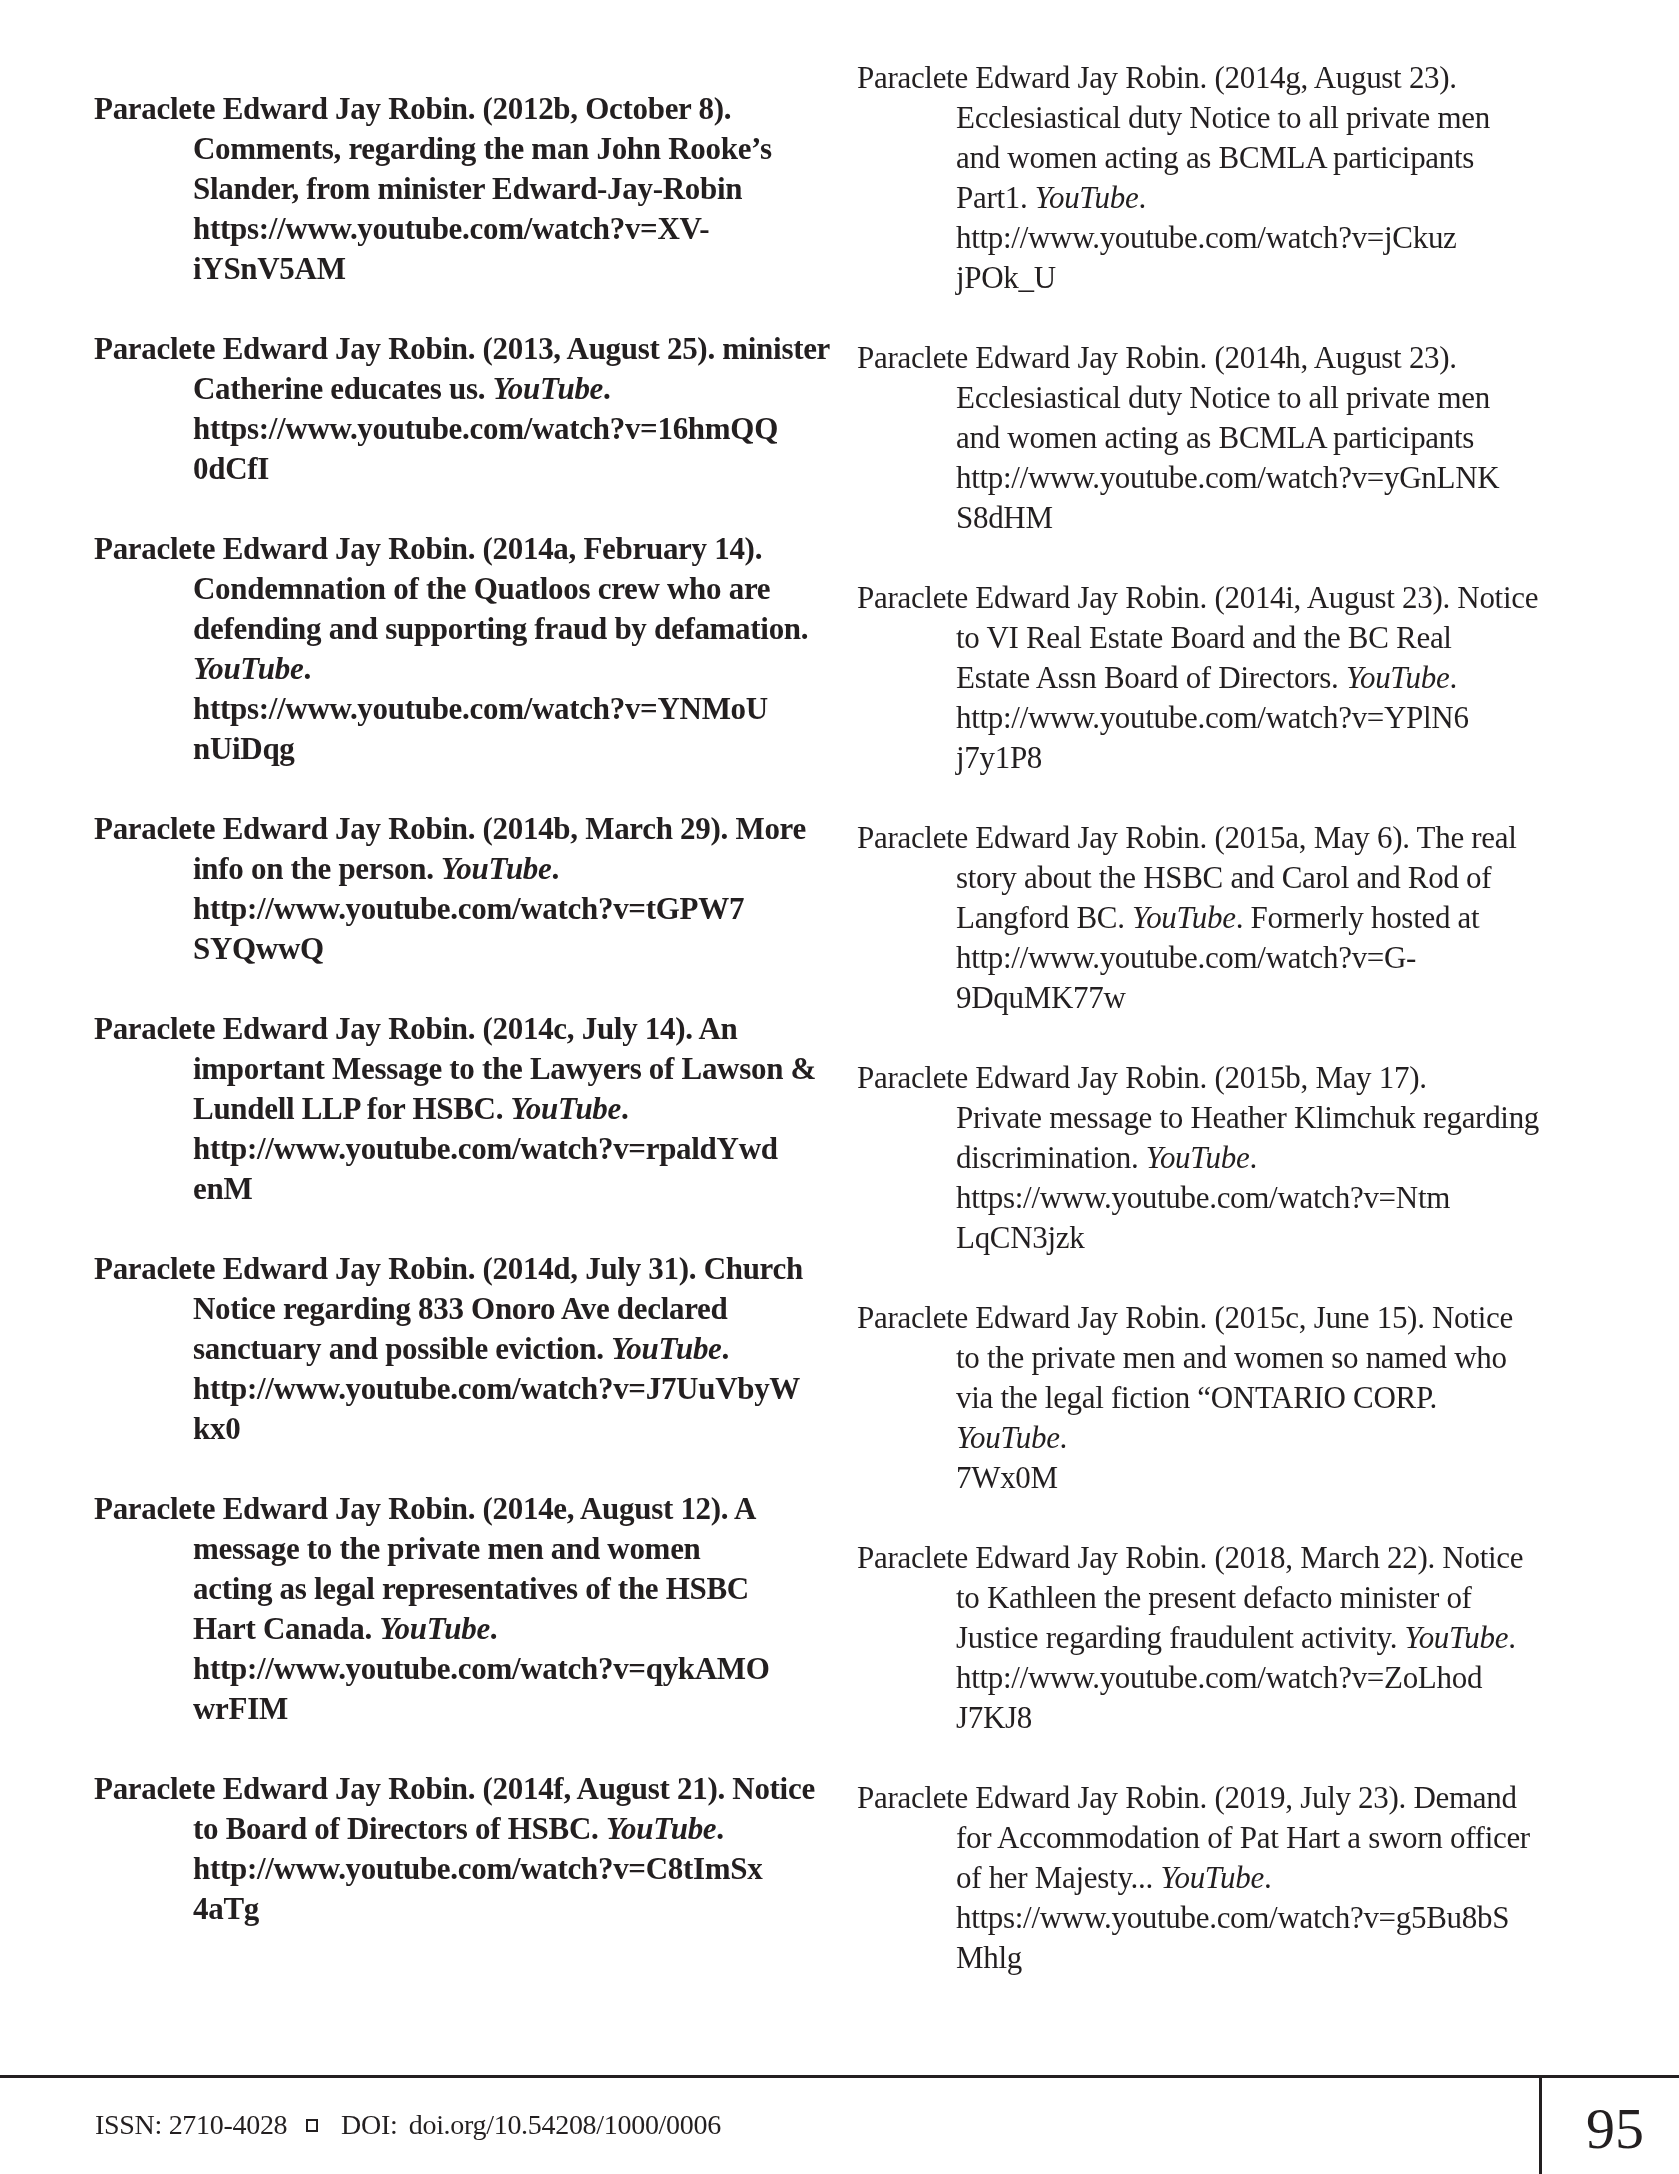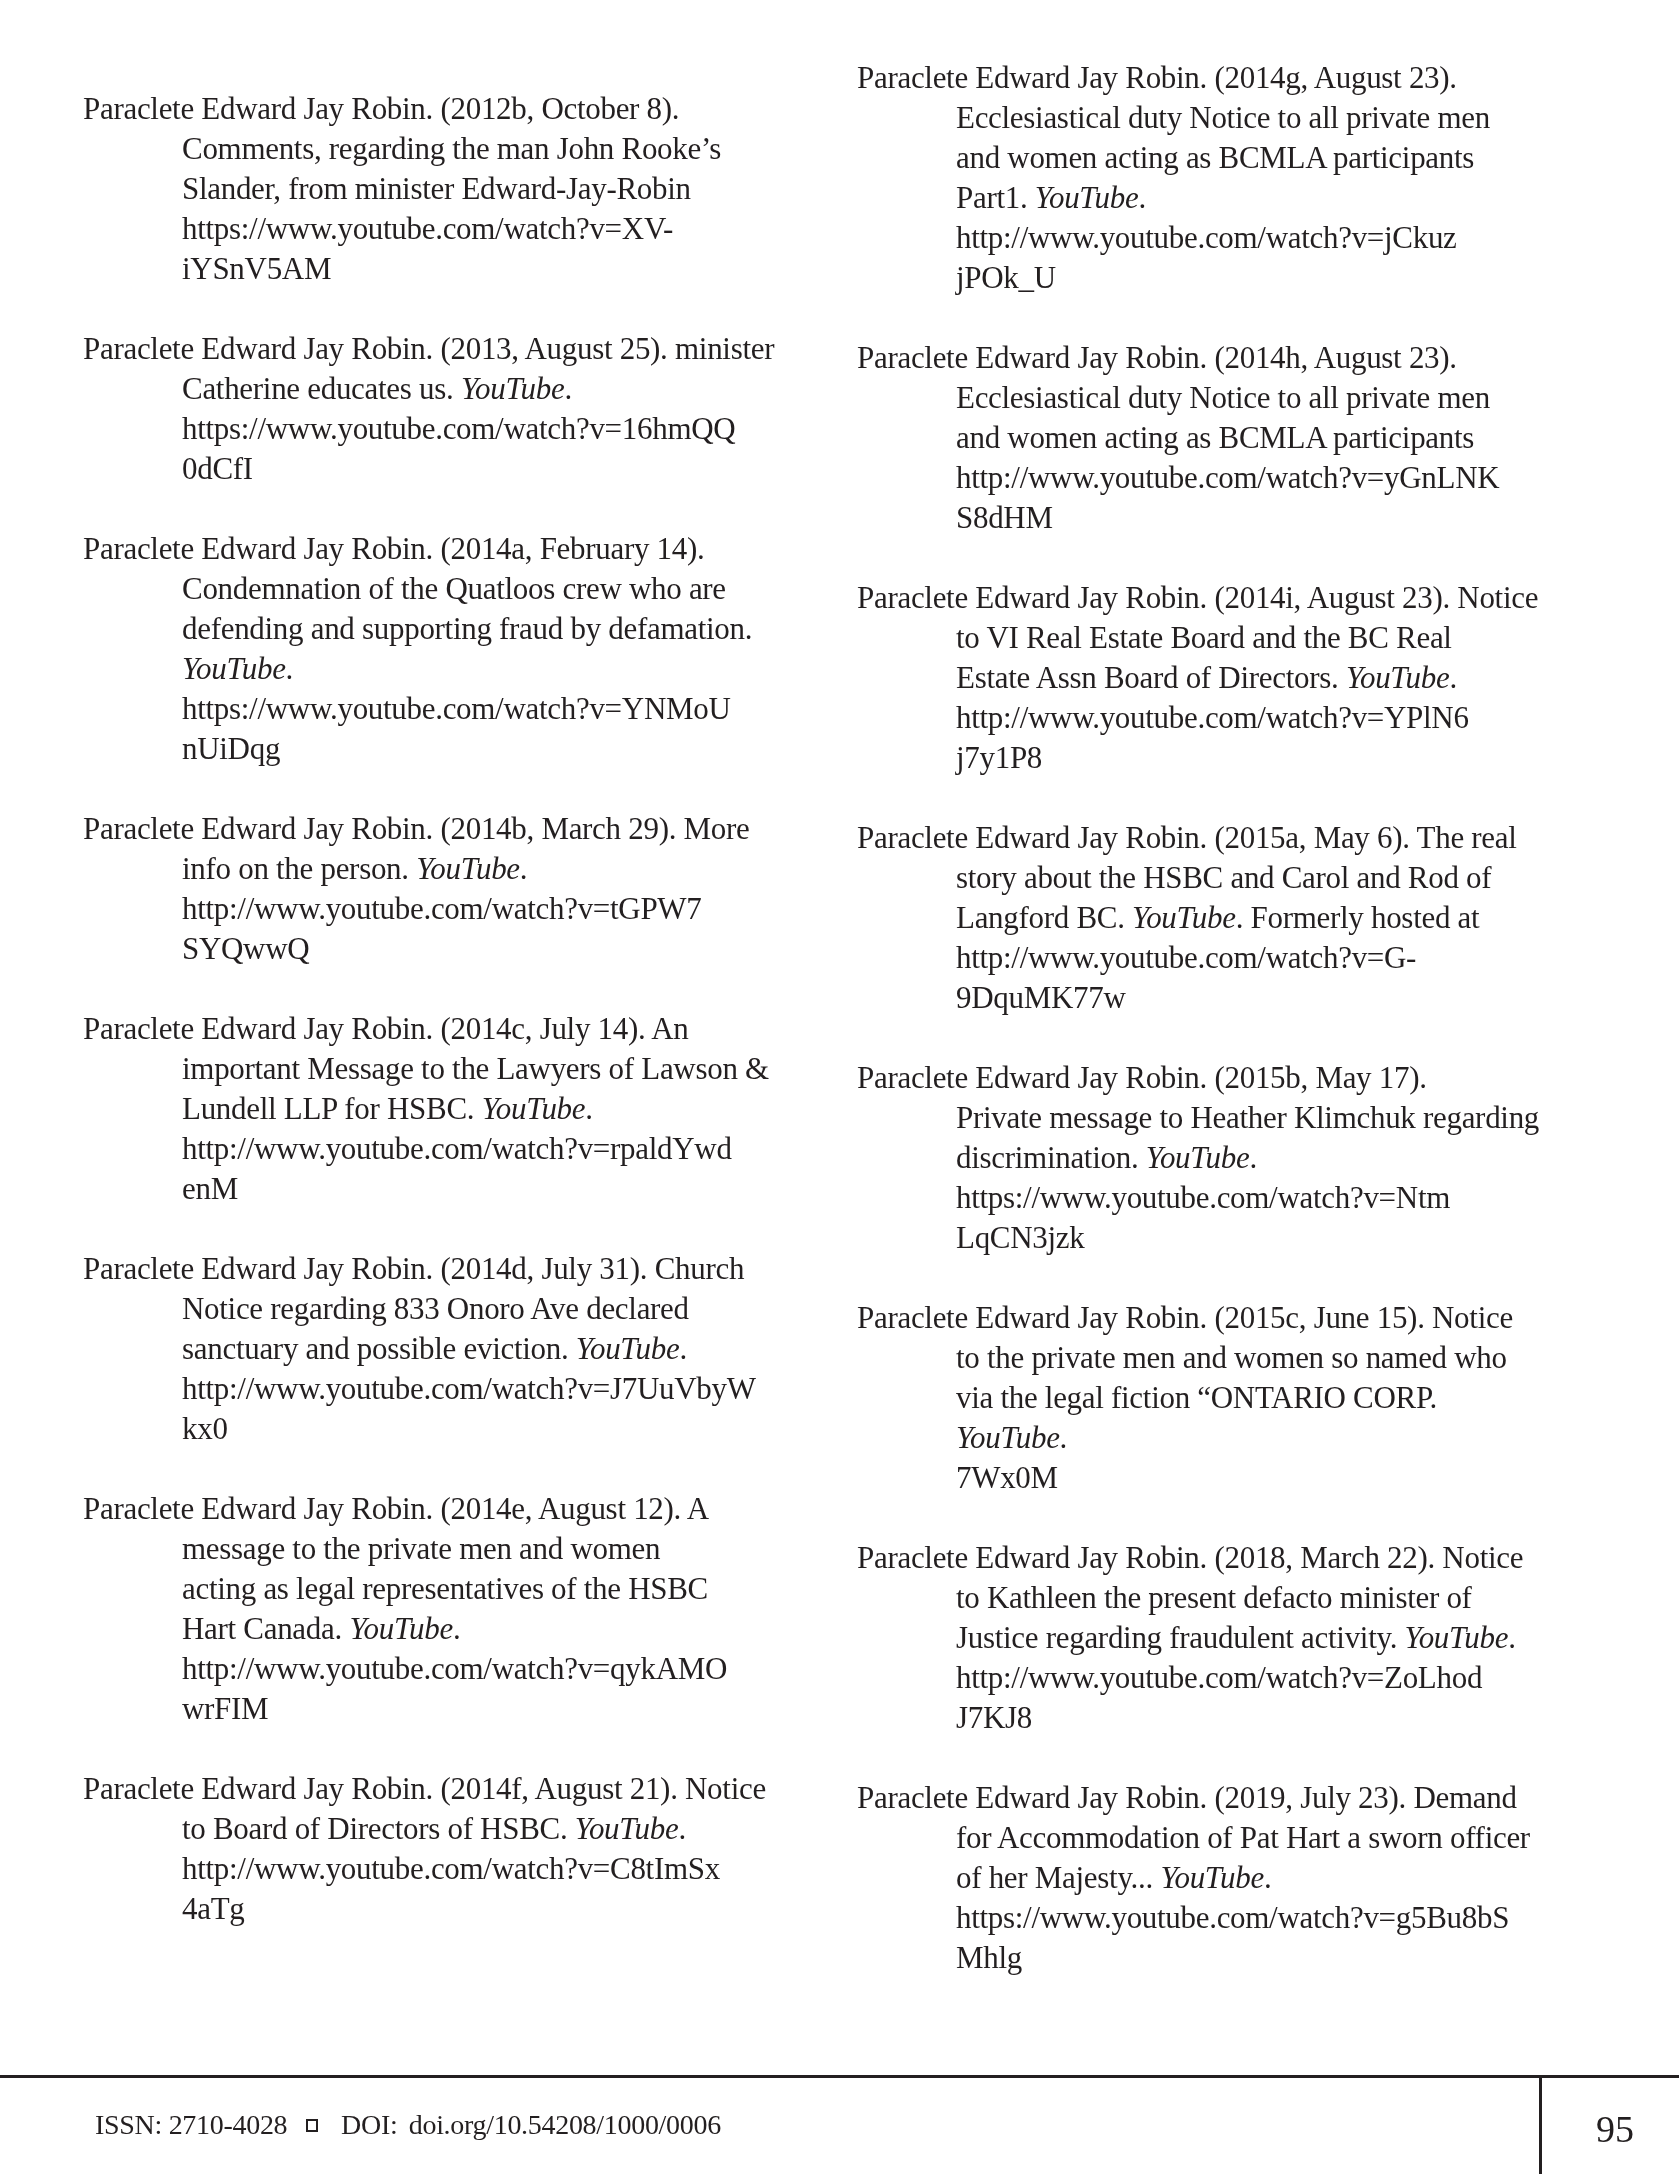--- a/index.html
+++ b/index.html
@@ -12,21 +12,21 @@
       height: 2174px;
       position: relative;
       overflow: hidden;
       font-family: "Liberation Serif", "DejaVu Serif", serif;
       color: #231f20;
     }
     .column {
       position: absolute;
       width: 734px;
     }
-    .col-left { left: 83px; top: 89px; }
+    .col-left { left: 94px; top: 89px; font-weight: bold; }
     .col-right { left: 857px; top: 58px; }
     .ref {
       font-size: 31px;
       line-height: 40px;
       margin-bottom: 40px;
     }
     .ref .line {
       display: block;
       white-space: nowrap;
       letter-spacing: -0.3px;
@@ -73,21 +73,21 @@
     }
     .footer-text .doi-label {
       margin-right: 11.3px;
     }
     .page-number {
       position: absolute;
       left: 1563px;
       top: 2096px;
       width: 104px;
       text-align: center;
-      font-size: 38px;
+      font-size: 58px;
       line-height: 66px;
     }
   </style>
 </head>
 <body>
 
 <div class="column col-left">
     <div class="ref">
       <span class="line"><span>Paraclete Edward Jay Robin. (2012b, October 8).</span></span>
       <span class="line indent"><span>Comments, regarding the man John Rooke’s</span></span>

